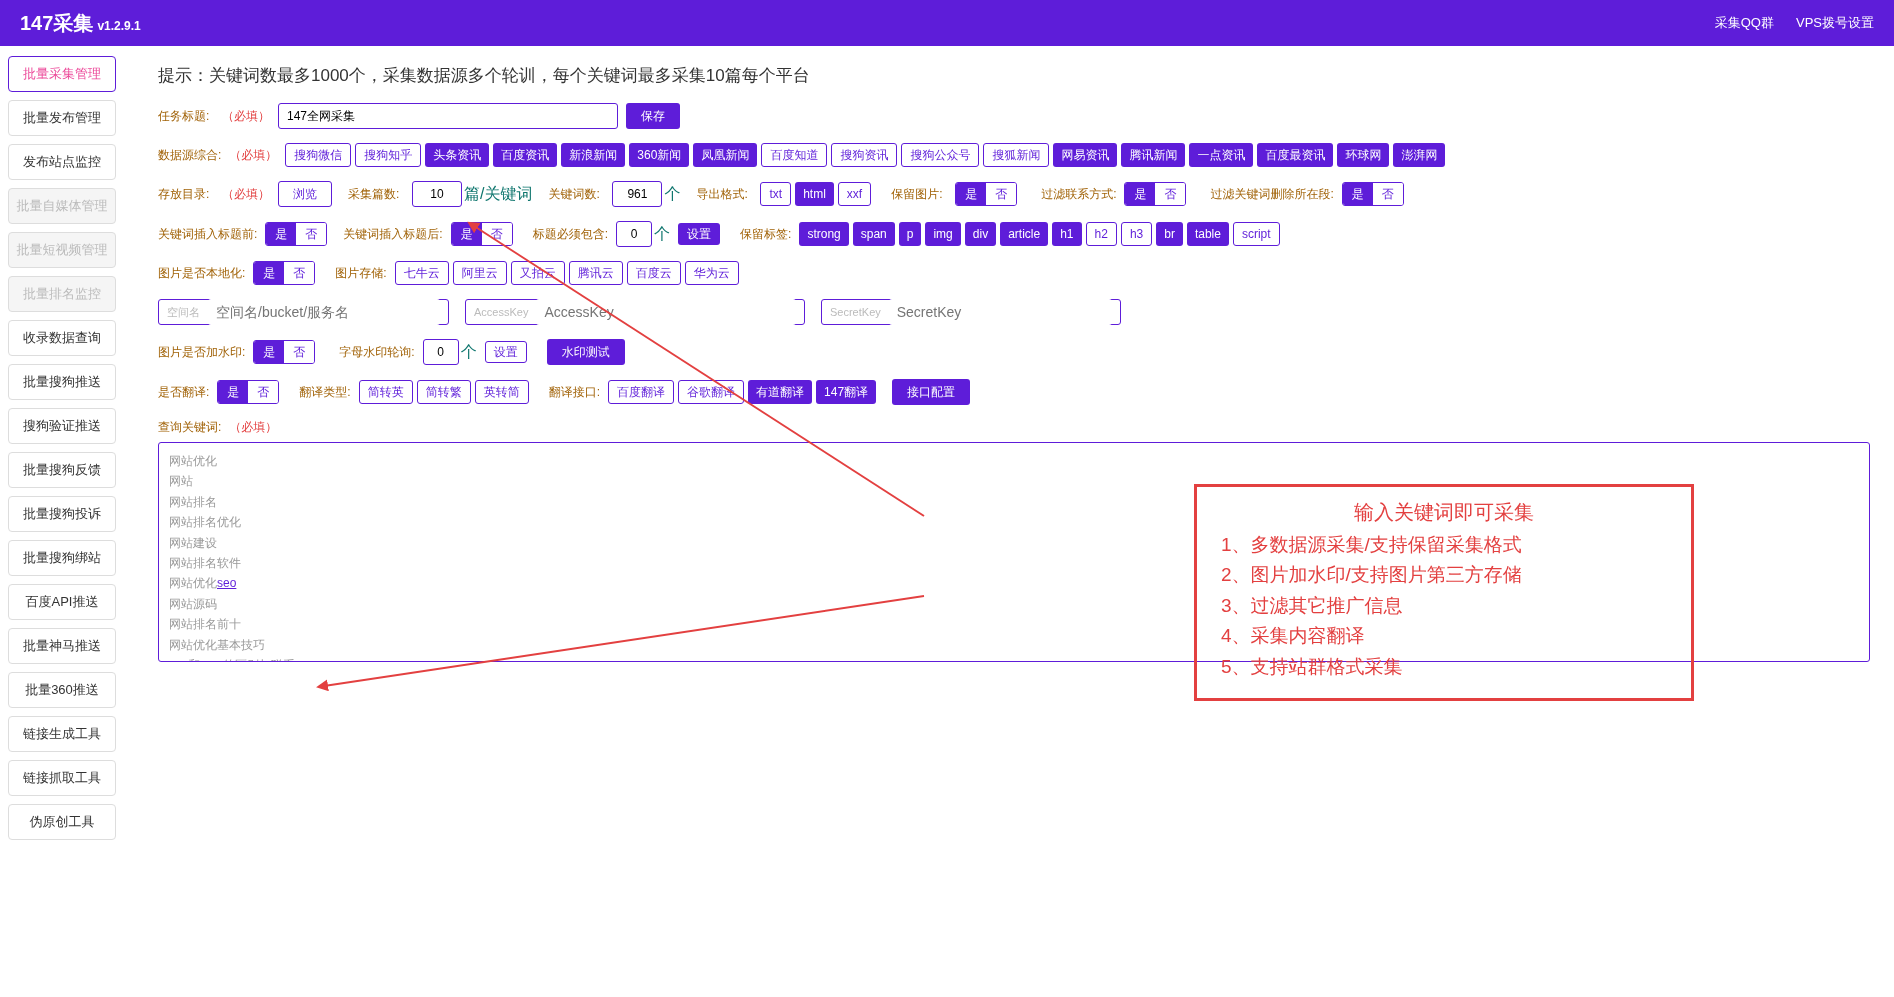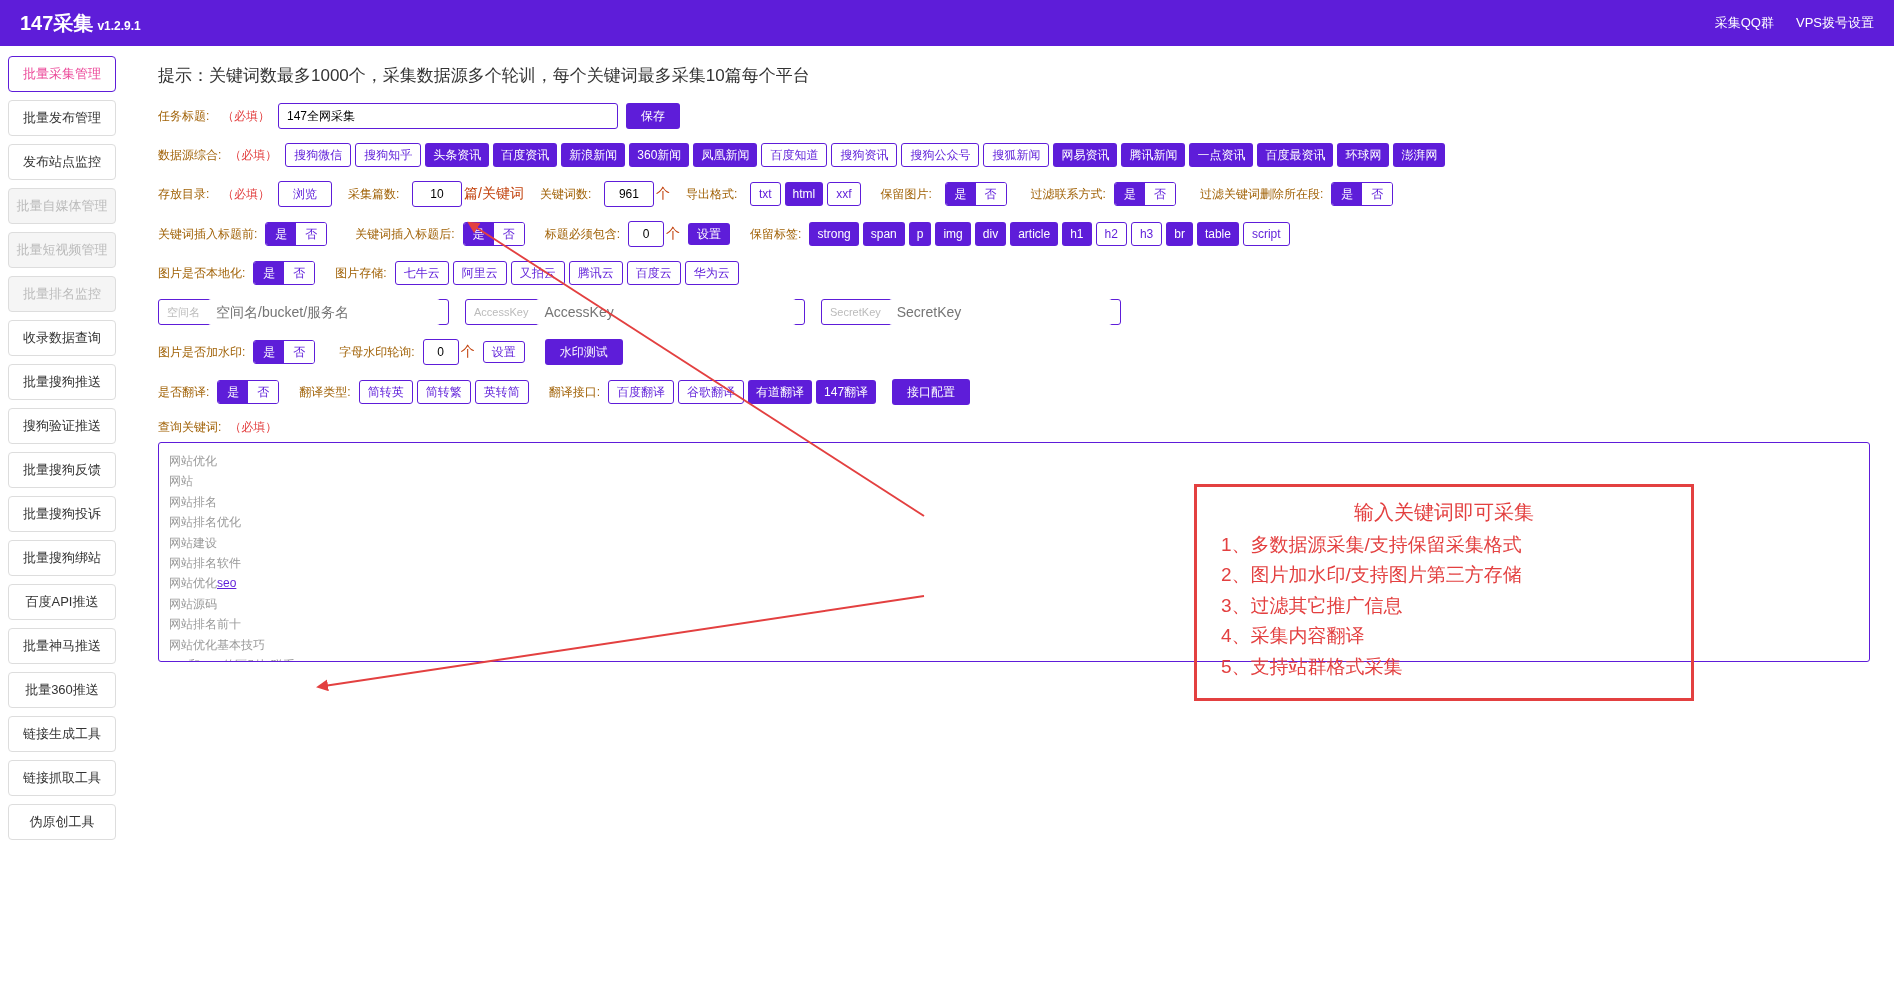--- a/index.html
+++ b/index.html
@@ -25,21 +25,21 @@
 .btn-pri{background:#5e1dd9;color:#fff}
 .btn-out{background:#fff;border:1px solid #5e1dd9;color:#5e1dd9}
 .tag{display:inline-flex;align-items:center;justify-content:center;height:24px;padding:0 8px;font-size:12px;border-radius:3px;cursor:pointer}
 .tag-on{background:#5e1dd9;color:#fff}
 .tag-off{background:#fff;border:1px solid #5e1dd9;color:#5e1dd9}
 .toggle{display:inline-flex;border:1px solid #5e1dd9;border-radius:3px;overflow:hidden}
 .toggle span{display:inline-flex;align-items:center;justify-content:center;height:22px;padding:0 9px;font-size:12px;cursor:pointer;border:none}
 .toggle .on{background:#5e1dd9;color:#fff}
 .toggle .off{background:#fff;color:#5e1dd9}
 .num{width:50px;text-align:center}
-.unit{color:#c2410c;font-size:14px;margin-left:-6px}
+.unit{color:#0f766e;font-size:16px;margin-left:-6px}
 .bigbox{border:1px solid #5e1dd9;height:26px;padding:0 8px;display:flex;align-items:center;border-radius:3px}
 .bigbox .ph{color:#bbb;font-size:11px;margin-right:8px}
 .bigbox input{border:none;outline:none;font-size:14px;flex:1}
 .box1{width:291px}
 .box2{width:340px}
 .box3{width:300px}
 .keywords-box{width:100%;border:1px solid #5e1dd9;border-radius:3px;padding:8px 10px;font-size:12px;color:#999;line-height:1.7;height:220px;overflow:auto;position:relative}
 .anno{position:absolute;border:3px solid #e34040;padding:12px 24px 16px 24px;right:200px;top:438px;width:500px;background:rgba(255,255,255,0)}
 .anno .title{color:#e34040;font-size:20px;text-align:center;margin-bottom:4px}
 .anno .line{color:#e34040;font-size:19px;line-height:1.6}
@@ -147,21 +147,21 @@
             <span class="off">否</span>
           </span></span>
     </div>
 
     <div class="row">
       <span class="lbl" style="min-width:auto">关键词插入标题前:</span>
       <span id="tog-kwb"><span class="toggle">
             <span class="on">是</span>
             <span class="off">否</span>
           </span></span>
-      <span class="lbl" style="margin-left:20px;min-width:auto">关键词插入标题后:</span>
+      <span class="lbl" style="margin-left:8px;min-width:auto">关键词插入标题后:</span>
       <span id="tog-kwa"><span class="toggle">
             <span class="on">是</span>
             <span class="off">否</span>
           </span></span>
       <span class="lbl" style="margin-left:12px;min-width:auto">标题必须包含:</span>
       <input type="text" class="num" style="width: 36px;" value="0">
       <span class="unit">个</span>
       <span class="btn btn-pri" style="height:22px;padding:0 8px">设置</span>
       <span class="lbl" style="margin-left:12px;min-width:auto">保留标签:</span>
       <span id="keeptags" style="display:flex;gap:4px;flex-wrap:wrap">

